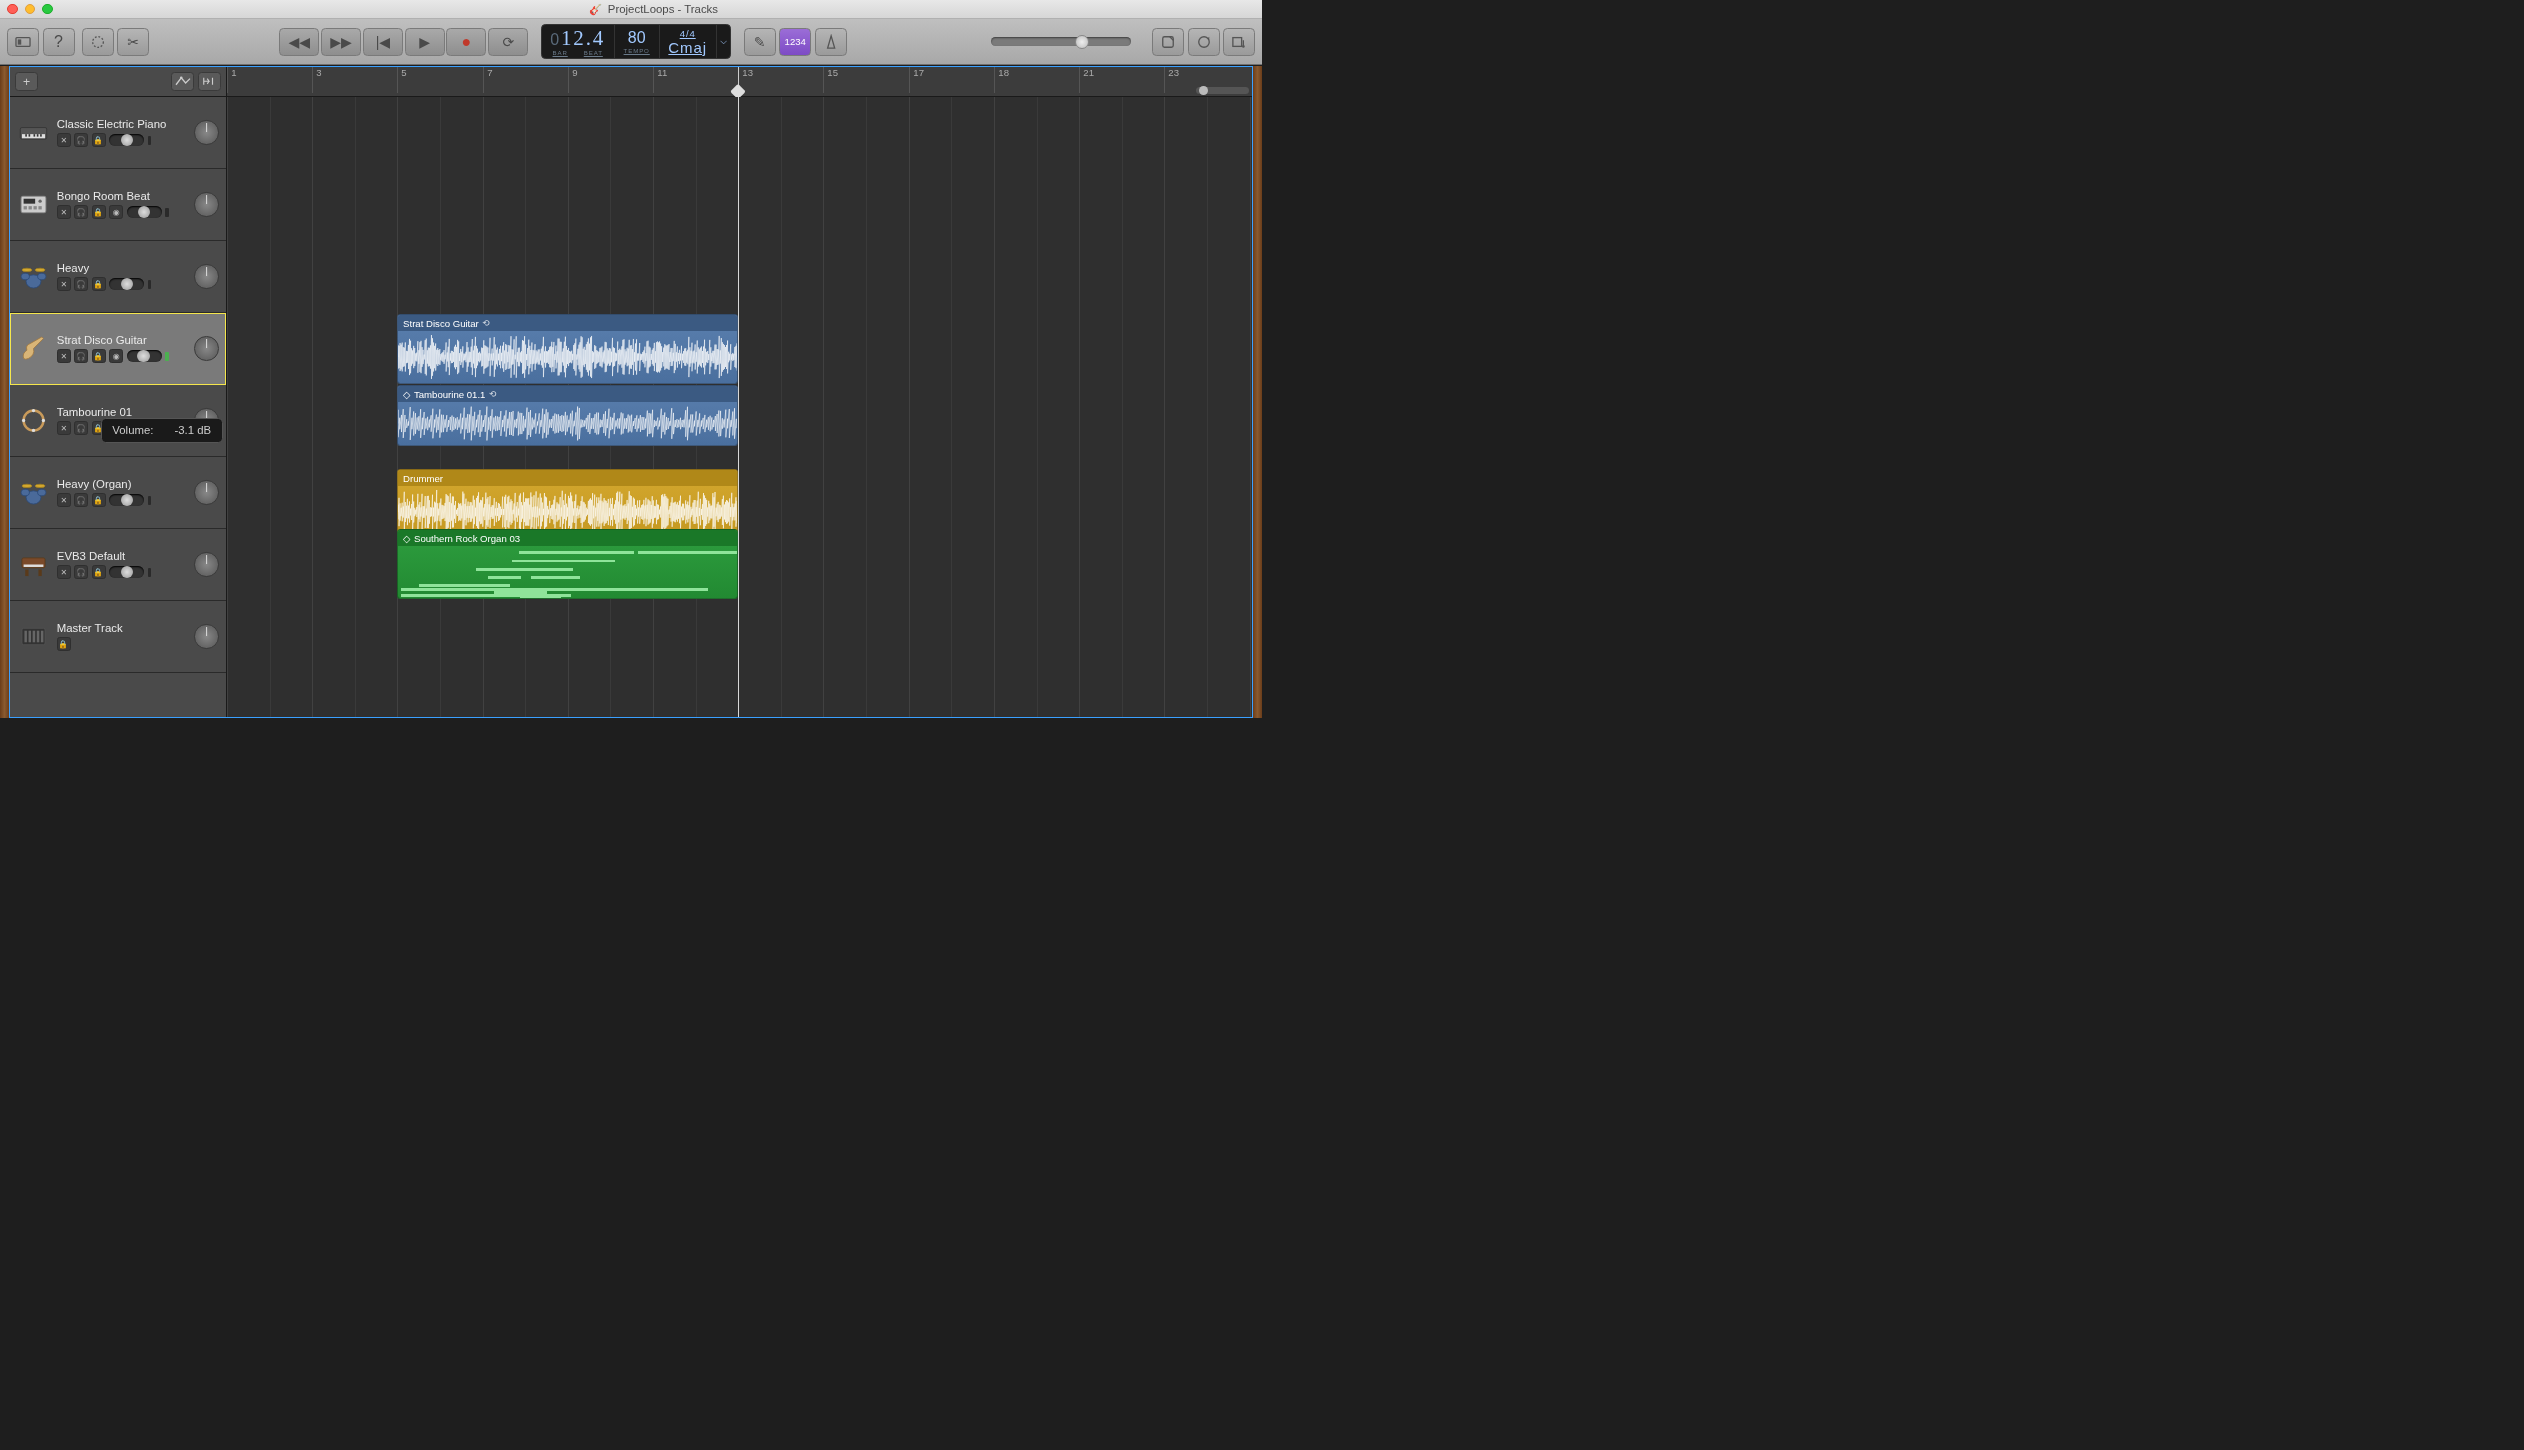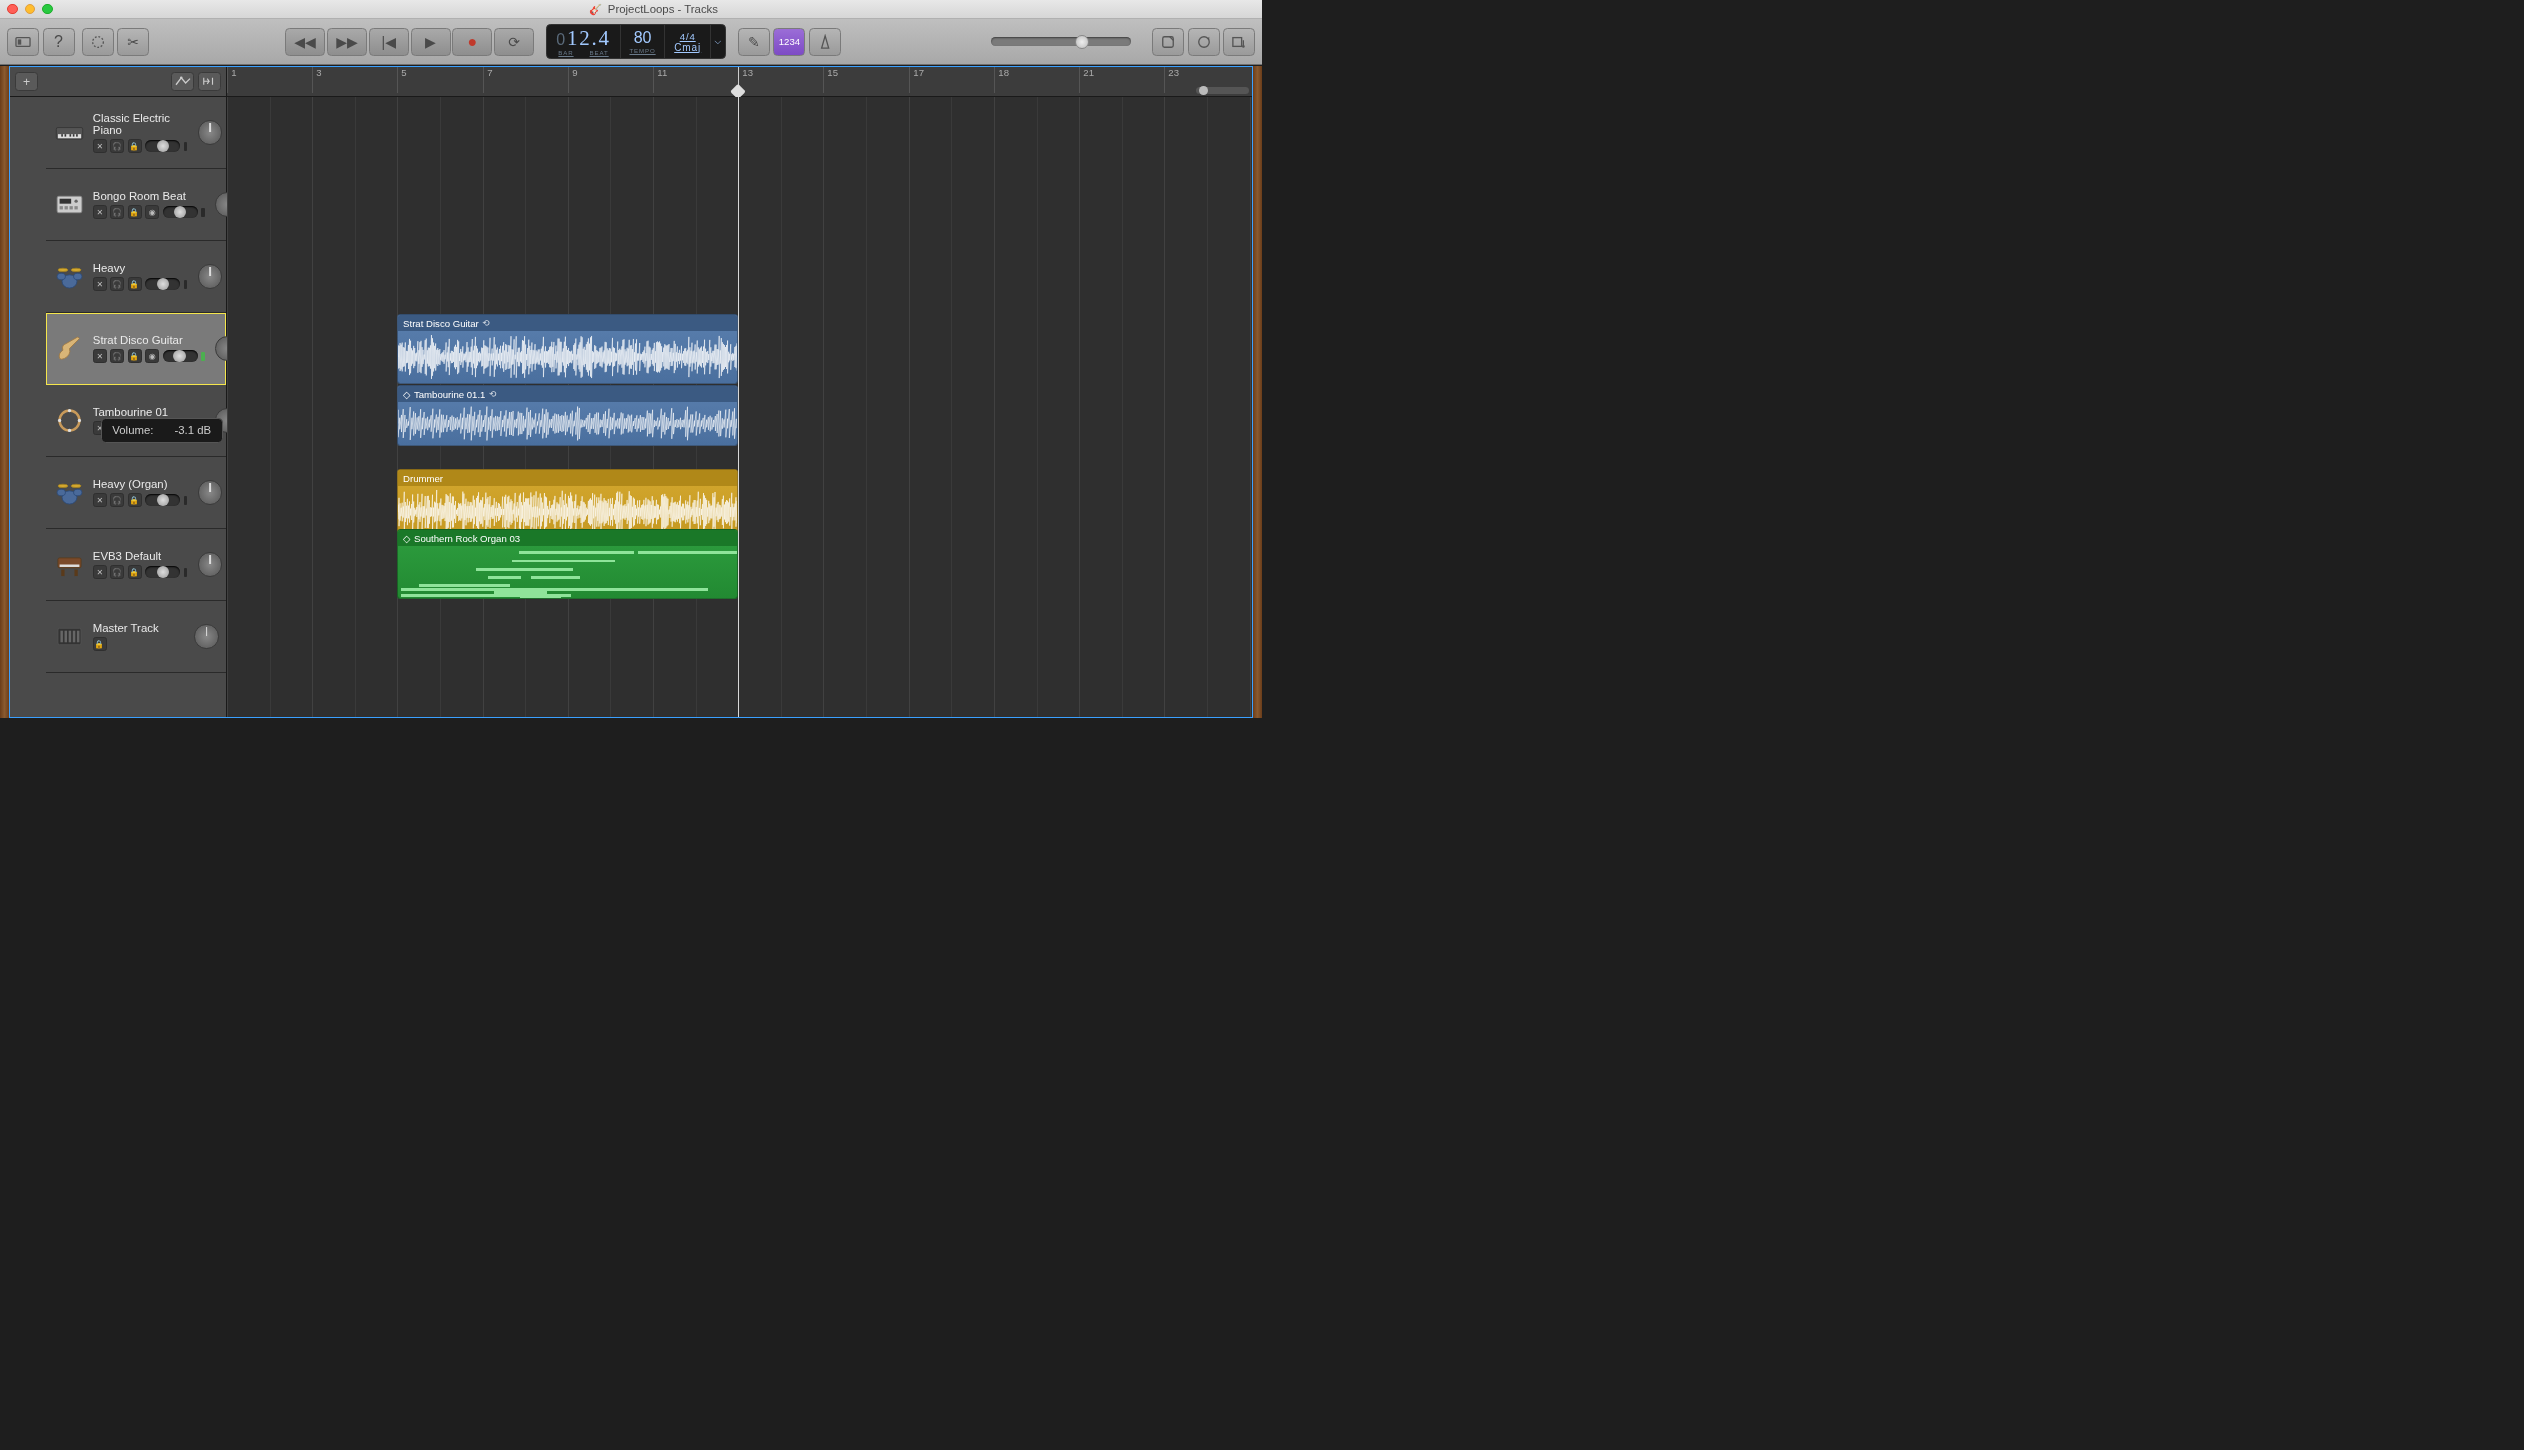--- a/index.html
+++ b/index.html
@@ -49,21 +49,21 @@
   .hbtn{width:23px;height:19px;background:#5a5a5a;border:0.9px solid #3a3a3a;border-radius:3.5px;display:flex;align-items:center;justify-content:center;color:#ccc;font-size:12.3px;}
   .ruler{flex:1;position:relative;background:#3c3c3c;}
   .tick{position:absolute;top:0;font-size:9.6px;color:#aaa;border-left:0.9px solid #555;height:26px;padding-left:3.5px;}
   .playhead{position:absolute;top:0;bottom:0;width:0.9px;background:#ccc;}
   .playhead-marker{position:absolute;top:19px;width:10.5px;height:10.5px;background:#ddd;border-radius:1.8px;transform:translateX(-5.3px) rotate(45deg);}
   .zoom{position:absolute;right:3.5px;bottom:1.8px;width:53px;height:7px;background:#555;border-radius:3.5px;}
   .zoom-knob{position:absolute;width:8.8px;height:8.8px;border-radius:50%;background:#bbb;top:-0.9px;left:3.5px;}
 
   
   .body{flex:1;display:flex;overflow:hidden;}
-  .track-list{width:217px;background:#4a4a4a;border-right:0.9px solid #1a1a1a;display:flex;flex-direction:column;padding-left:36px;}
+  .track-list{width:217px;background:#4a4a4a;border-right:0.9px solid #1a1a1a;display:flex;flex-direction:column;}
   .lane-area{flex:1;position:relative;background:#2f2f2f;}
   .lane-grid{position:absolute;inset:0;}
   .vline{position:absolute;top:0;bottom:0;width:0.9px;background:#3a3a3a;}
 
   
   .track{height:72px;border-bottom:0.9px solid #2a2a2a;display:flex;align-items:center;padding:3.5px 7px;gap:7px;position:relative;}
   .track.selected{background:#7a7a7a;outline:1.8px solid #f5e64c;outline-offset:-1.8px;}
   .track-icon{width:33px;height:33px;display:flex;align-items:center;justify-content:center;font-size:24.5px;}
   .track-icon svg{width:33px;height:33px;}
   .track-main{flex:1;display:flex;flex-direction:column;gap:3.5px;}
@@ -154,21 +154,21 @@
           <span class="lcd-lab">BAR</span>
           <span class="lcd-lab">BEAT</span>
         </div>
     </div>
     <div class="lcd-seg">
       <span class="lcd-med">80</span>
       <span class="lcd-lab">TEMPO</span>
     </div>
     <div class="lcd-seg">
       <span class="lcd-lab" style="font-size:9.6px;color:#a2c9ff;">4/4</span>
-      <span class="lcd-lab" style="font-size:10px;color:#a2c9ff;">Cmaj</span>
+      <span class="lcd-lab" style="font-size:15px;color:#a2c9ff;">Cmaj</span>
     </div>
     <span class="lcd-arrow">⌵</span>
   </div>
   <div class="right-tools">
     <div class="tbtn">✎</div>
     <div class="tbtn purple">
         <span style="font-size:9.6px;">1234</span>
       </div>
     <div class="tbtn">
         <svg width="12.3" height="16" viewBox="0 0 14 18">

